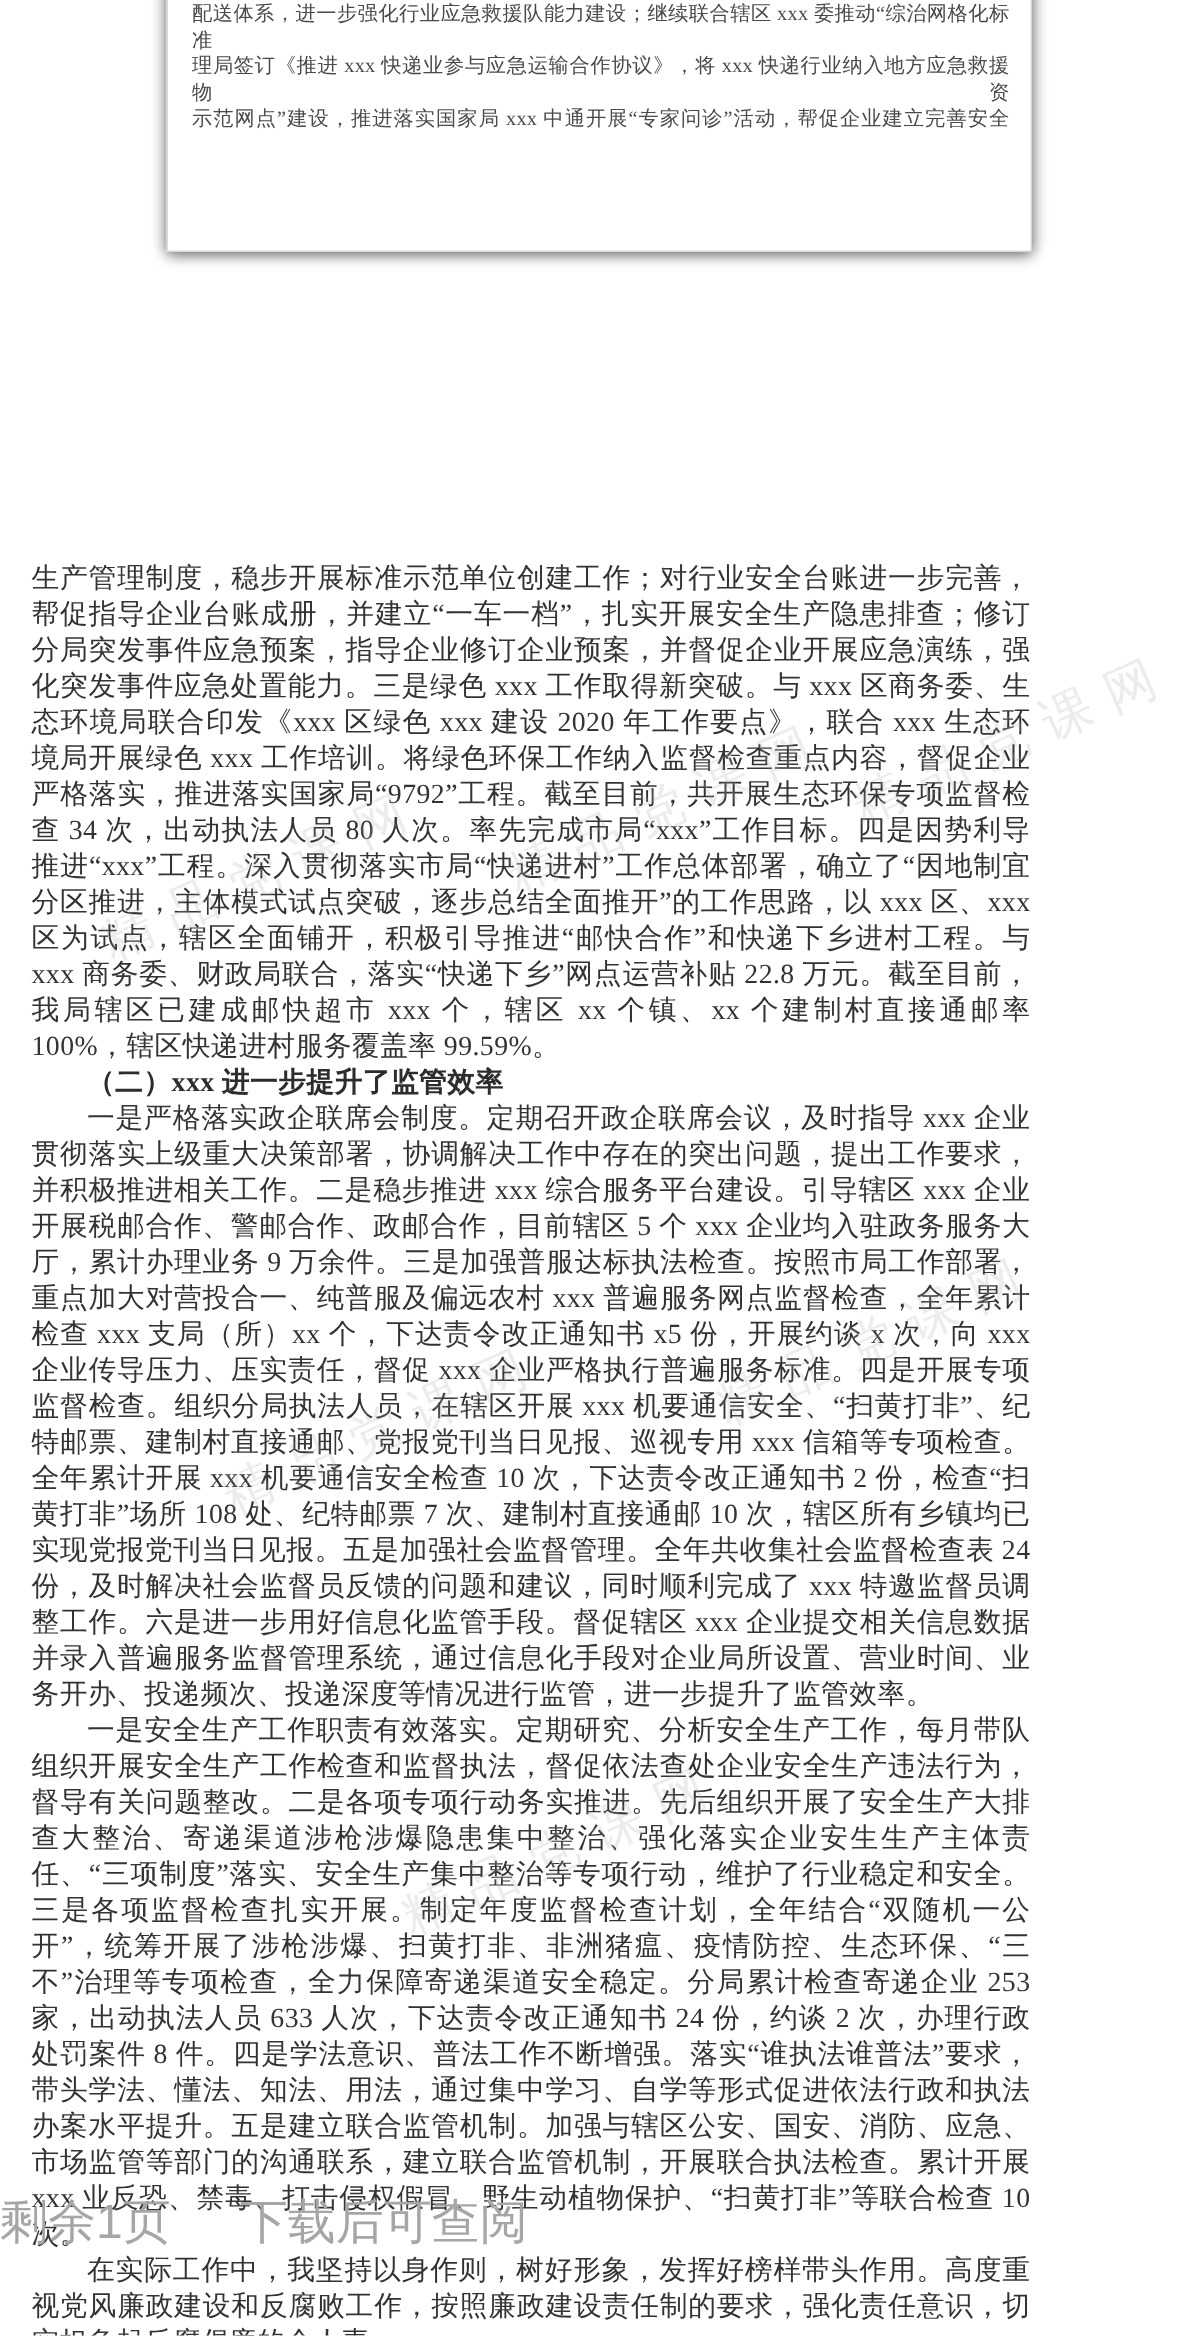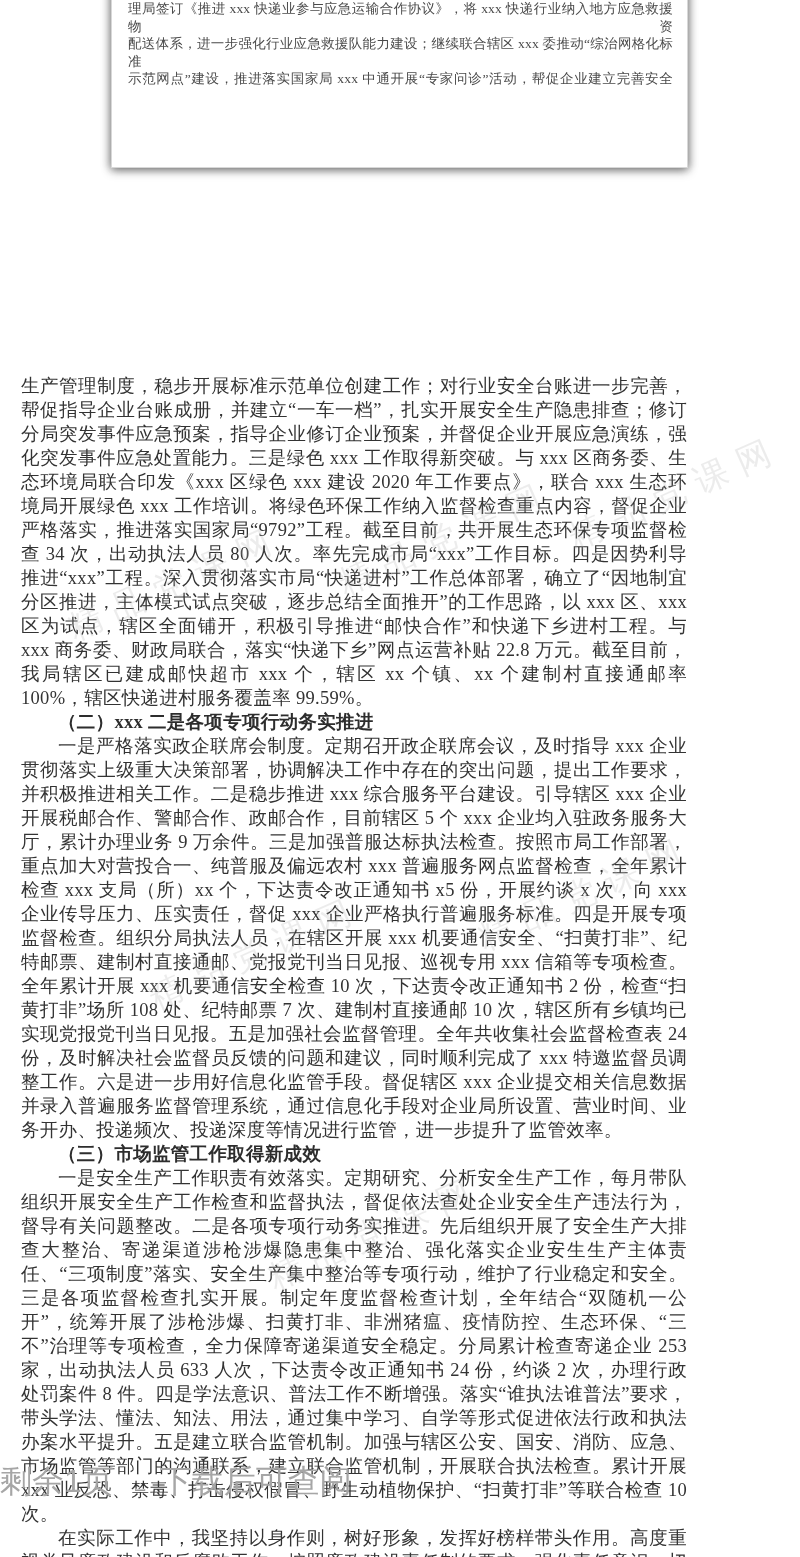--- a/index.html
+++ b/index.html
@@ -78,36 +78,35 @@
     font-size: 32px;
     z-index: 4;
     cursor: pointer;
   }
   .footer-hint .gap { display: inline-block; width: 46px; }
 </style>
 </head>
 <body>
 
 <div class="page1-card">
+  <div class="pline">配送体系，进一步强化行业应急救援队能力建设；继续联合辖区 xxx 委推动“综治网格化标准</div>
   <div class="pline">理局签订《推进 xxx 快递业参与应急运输合作协议》，将 xxx 快递行业纳入地方应急救援物资</div>
-  <div class="pline">配送体系，进一步强化行业应急救援队能力建设；继续联合辖区 xxx 委推动“综治网格化标准</div>
   <div class="pline">示范网点”建设，推进落实国家局 xxx 中通开展“专家问诊”活动，帮促企业建立完善安全</div>
 </div>
 
 <span class="wm wm1">精品党课网</span>
 <span class="wm wm2">精品党课网</span>
 <span class="wm wm3">精品党课网</span>
 <span class="wm wm4">精品党课网</span>
 <span class="wm wm5">精品党课网</span>
 <span class="wm wm6">精品党课网</span>
 
 <div class="page2-sheet">
   <p>生产管理制度，稳步开展标准示范单位创建工作；对行业安全台账进一步完善，帮促指导企业台账成册，并建立“一车一档”，扎实开展安全生产隐患排查；修订分局突发事件应急预案，指导企业修订企业预案，并督促企业开展应急演练，强化突发事件应急处置能力。三是绿色 xxx 工作取得新突破。与 xxx 区商务委、生态环境局联合印发《xxx 区绿色 xxx 建设 2020 年工作要点》，联合 xxx 生态环境局开展绿色 xxx 工作培训。将绿色环保工作纳入监督检查重点内容，督促企业严格落实，推进落实国家局“9792”工程。截至目前，共开展生态环保专项监督检查 34 次，出动执法人员 80 人次。率先完成市局“xxx”工作目标。四是因势利导推进“xxx”工程。深入贯彻落实市局“快递进村”工作总体部署，确立了“因地制宜分区推进，主体模式试点突破，逐步总结全面推开”的工作思路，以 xxx 区、xxx 区为试点，辖区全面铺开，积极引导推进“邮快合作”和快递下乡进村工程。与 xxx 商务委、财政局联合，落实“快递下乡”网点运营补贴 22.8 万元。截至目前，我局辖区已建成邮快超市 xxx 个，辖区 xx 个镇、xx 个建制村直接通邮率 100%，辖区快递进村服务覆盖率 99.59%。</p>
-  <p class="heading">（二）xxx 二是各项专项行动务实推进</p>
+  <p class="heading">（二）xxx 进一步提升了监管效率</p>
   <p class="indent">一是严格落实政企联席会制度。定期召开政企联席会议，及时指导 xxx 企业贯彻落实上级重大决策部署，协调解决工作中存在的突出问题，提出工作要求，并积极推进相关工作。二是稳步推进 xxx 综合服务平台建设。引导辖区 xxx 企业开展税邮合作、警邮合作、政邮合作，目前辖区 5 个 xxx 企业均入驻政务服务大厅，累计办理业务 9 万余件。三是加强普服达标执法检查。按照市局工作部署，重点加大对营投合一、纯普服及偏远农村 xxx 普遍服务网点监督检查，全年累计检查 xxx 支局（所）xx 个，下达责令改正通知书 x5 份，开展约谈 x 次，向 xxx 企业传导压力、压实责任，督促 xxx 企业严格执行普遍服务标准。四是开展专项监督检查。组织分局执法人员，在辖区开展 xxx 机要通信安全、“扫黄打非”、纪特邮票、建制村直接通邮、党报党刊当日见报、巡视专用 xxx 信箱等专项检查。全年累计开展 xxx 机要通信安全检查 10 次，下达责令改正通知书 2 份，检查“扫黄打非”场所 108 处、纪特邮票 7 次、建制村直接通邮 10 次，辖区所有乡镇均已实现党报党刊当日见报。五是加强社会监督管理。全年共收集社会监督检查表 24 份，及时解决社会监督员反馈的问题和建议，同时顺利完成了 xxx 特邀监督员调整工作。六是进一步用好信息化监管手段。督促辖区 xxx 企业提交相关信息数据并录入普遍服务监督管理系统，通过信息化手段对企业局所设置、营业时间、业务开办、投递频次、投递深度等情况进行监管，进一步提升了监管效率。</p>
-  <p class="heading">（三）市场监管工作取得新成效</p>
   <p class="indent">一是安全生产工作职责有效落实。定期研究、分析安全生产工作，每月带队组织开展安全生产工作检查和监督执法，督促依法查处企业安全生产违法行为，督导有关问题整改。二是各项专项行动务实推进。先后组织开展了安全生产大排查大整治、寄递渠道涉枪涉爆隐患集中整治、强化落实企业安生生产主体责任、“三项制度”落实、安全生产集中整治等专项行动，维护了行业稳定和安全。三是各项监督检查扎实开展。制定年度监督检查计划，全年结合“双随机一公开”，统筹开展了涉枪涉爆、扫黄打非、非洲猪瘟、疫情防控、生态环保、“三不”治理等专项检查，全力保障寄递渠道安全稳定。分局累计检查寄递企业 253 家，出动执法人员 633 人次，下达责令改正通知书 24 份，约谈 2 次，办理行政处罚案件 8 件。四是学法意识、普法工作不断增强。落实“谁执法谁普法”要求，带头学法、懂法、知法、用法，通过集中学习、自学等形式促进依法行政和执法办案水平提升。五是建立联合监管机制。加强与辖区公安、国安、消防、应急、市场监管等部门的沟通联系，建立联合监管机制，开展联合执法检查。累计开展 xxx 业反恐、禁毒、打击侵权假冒、野生动植物保护、“扫黄打非”等联合检查 10 次。</p>
   <p class="indent">在实际工作中，我坚持以身作则，树好形象，发挥好榜样带头作用。高度重视党风廉政建设和反腐败工作，按照廉政建设责任制的要求，强化责任意识，切实担负起反腐倡廉的个人责</p>
 </div>
 
 <div class="footer-hint">
   <span>剩余1页</span><span class="gap"></span><span>下载后可查阅</span>
 </div>
 
 </body></html>

